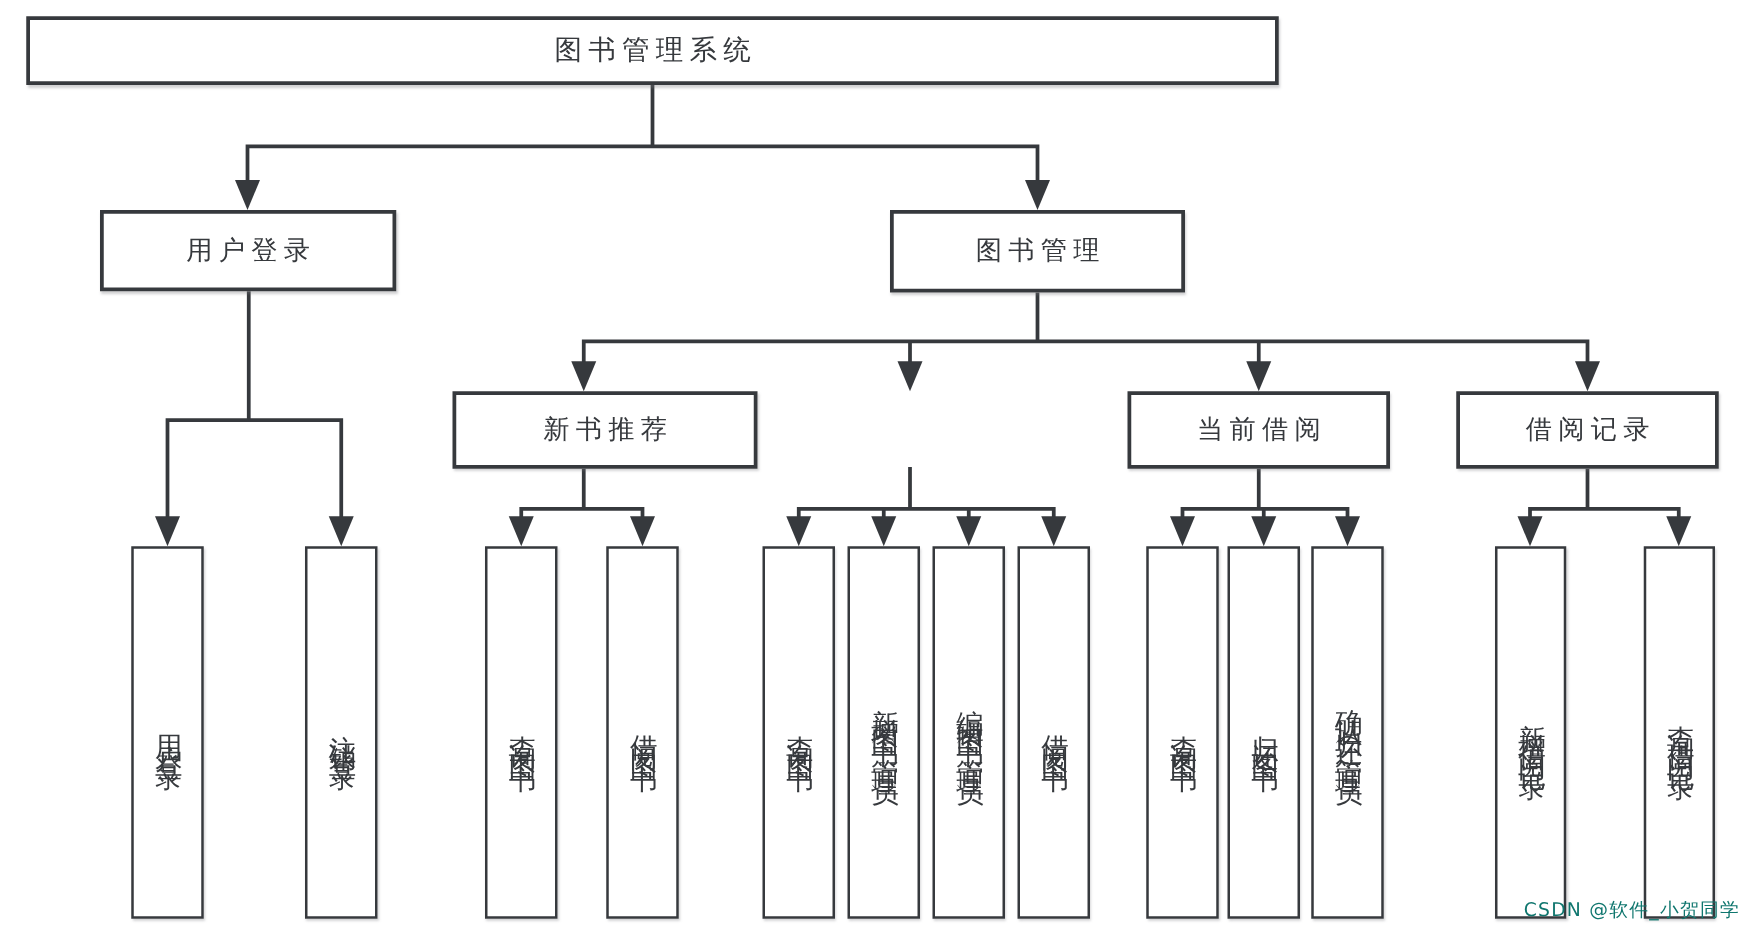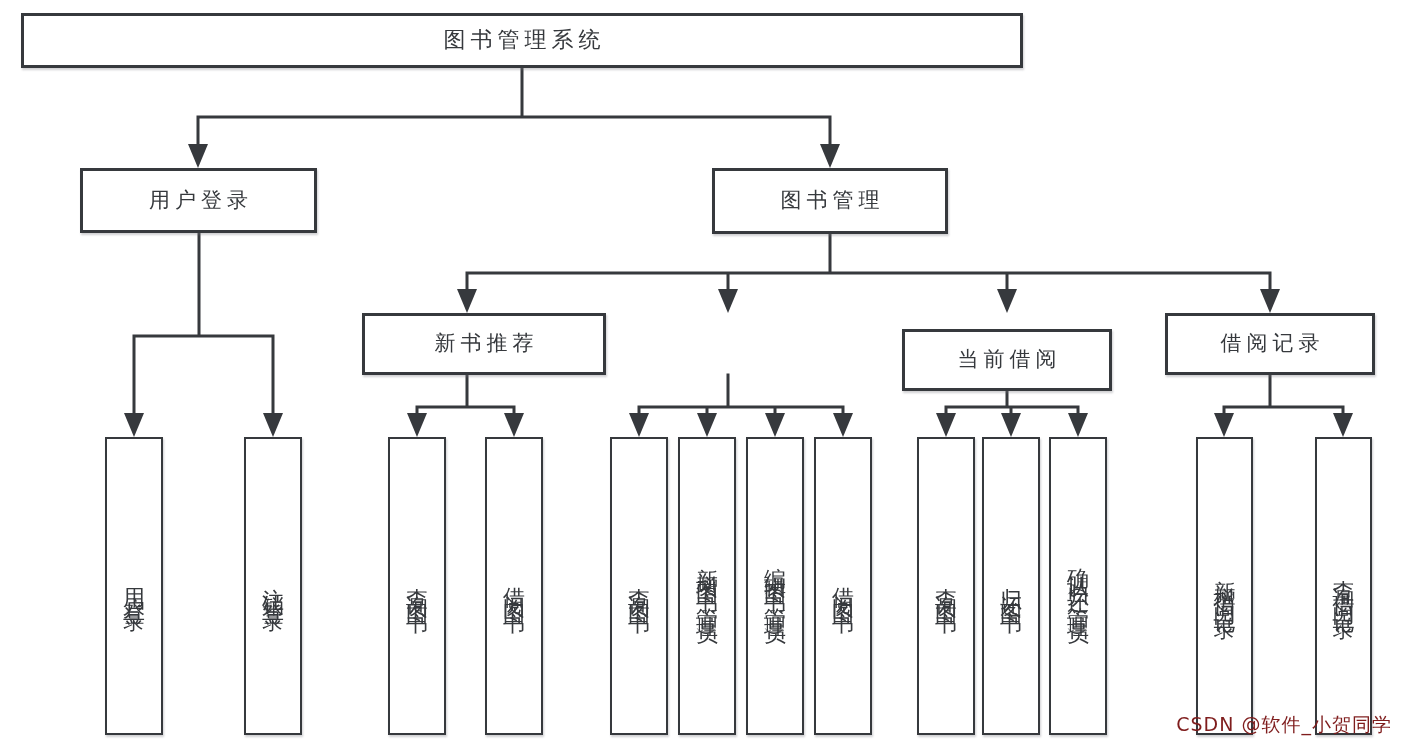--- a/index.html
+++ b/index.html
@@ -41,22 +41,22 @@
     text-orientation: mixed;
     font-size: 22px;
     letter-spacing: 8px;
     line-height: 1;
     white-space: nowrap;
   }
   .watermark {
     position: absolute;
     right: 13px;
     bottom: 9px;
-    font-size: 19px;
-    color: #7f1d1d;
+    font-size: 15px;
+    color: #0f766e;
     letter-spacing: 1px;
     z-index: 10;
     white-space: nowrap;
   }
 </style>
 </head>
 <body>
 
 <div class="canvas">
 
@@ -100,21 +100,21 @@
   <div class="box" style="left:80px; top:168px; width:237px; height:65px;">
     <span class="hlabel">用户登录</span>
   </div>
   <div class="box" style="left:712px; top:168px; width:236px; height:66px;">
     <span class="hlabel">图书管理</span>
   </div>
 
   <div class="box" style="left:362px; top:313px; width:244px; height:62px;">
     <span class="hlabel">新书推荐</span>
   </div>
-  <div class="box" style="left:902px; top:313px; width:210px; height:62px;margin-top:16px;">
+  <div class="box" style="left:902px; top:313px; width:210px; height:62px;">
     <span class="hlabel">当前借阅</span>
   </div>
   <div class="box" style="left:1165px; top:313px; width:210px; height:62px;">
     <span class="hlabel">借阅记录</span>
   </div>
 
   <div class="box leaf" style="left:105px; top:437px; width:58px; height:298px;">
     <span class="vlabel">用户登录</span>
   </div>
   <div class="box leaf" style="left:244px; top:437px; width:58px; height:298px;">

